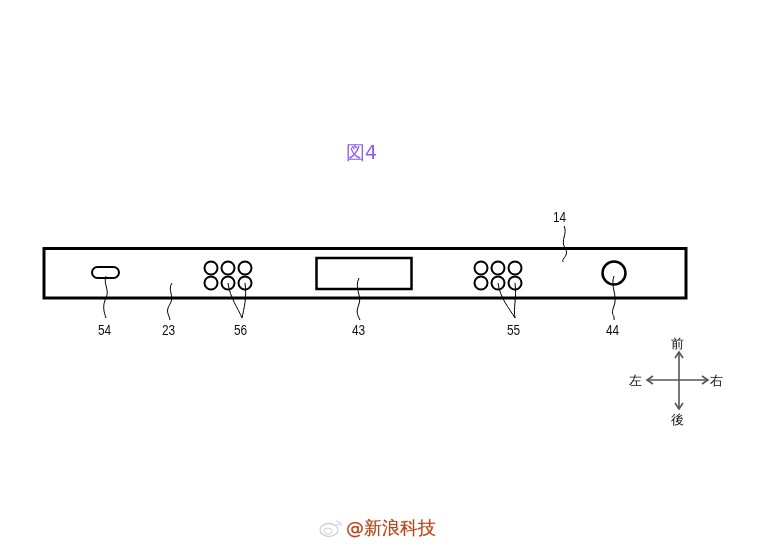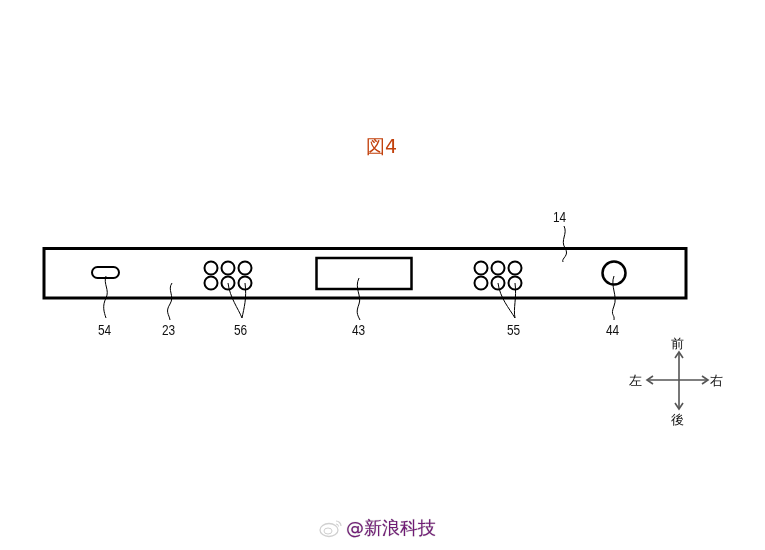--- a/index.html
+++ b/index.html
@@ -1,21 +1,21 @@
 <!DOCTYPE html>
 <html><head>
   <meta charset="utf-8">
   <style>
     html, body { margin: 0; padding: 0; background: #ffffff; }
     body { width: 765px; height: 550px; position: relative; overflow: hidden; font-family: "DejaVu Sans", sans-serif; }
     #fig { position: absolute; left: 0; top: 0; }
-    .title { position: absolute; left: 346px; top: 134px; font-size: 19px; color: #c2410c; font-family: "DejaVu Sans", sans-serif; margin-left: 20px; }
+    .title { position: absolute; left: 346px; top: 140px; font-size: 19px; color: #8b5cf6; font-family: "DejaVu Sans", sans-serif; }
     .ref { position: absolute; font-size: 14px; color: #111; font-family: "Liberation Sans Narrow", "Liberation Sans", sans-serif; transform: scaleX(0.85); transform-origin: left top; }
     .dir { position: absolute; font-size: 13px; color: #111; font-family: "DejaVu Sans", sans-serif; }
-    .watermark { position: absolute; left: 322px; top: 516px; font-size: 18px; color: #701a75; font-family: "DejaVu Sans", sans-serif; text-shadow: 0 0 1px #c9c9c9, 0 0 1px #c9c9c9; }
+    .watermark { position: absolute; left: 322px; top: 516px; font-size: 18px; color: #c2410c; font-family: "DejaVu Sans", sans-serif; text-shadow: 0 0 1px #c9c9c9, 0 0 1px #c9c9c9; }
     .wm-icon { position: absolute; left: 318px; top: 518px; width: 26px; height: 20px; }
   </style>
 </head>
 <body>
 
 <svg id="fig" width="765" height="550" viewBox="0 0 765 550" xmlns="http://www.w3.org/2000/svg">
 
   <rect x="44" y="248.5" width="642" height="49.5" fill="none" stroke="#000" stroke-width="3"></rect>
 
   <rect x="92" y="267" width="27" height="11" rx="5.5" ry="5.5" fill="none" stroke="#000" stroke-width="2"></rect>

